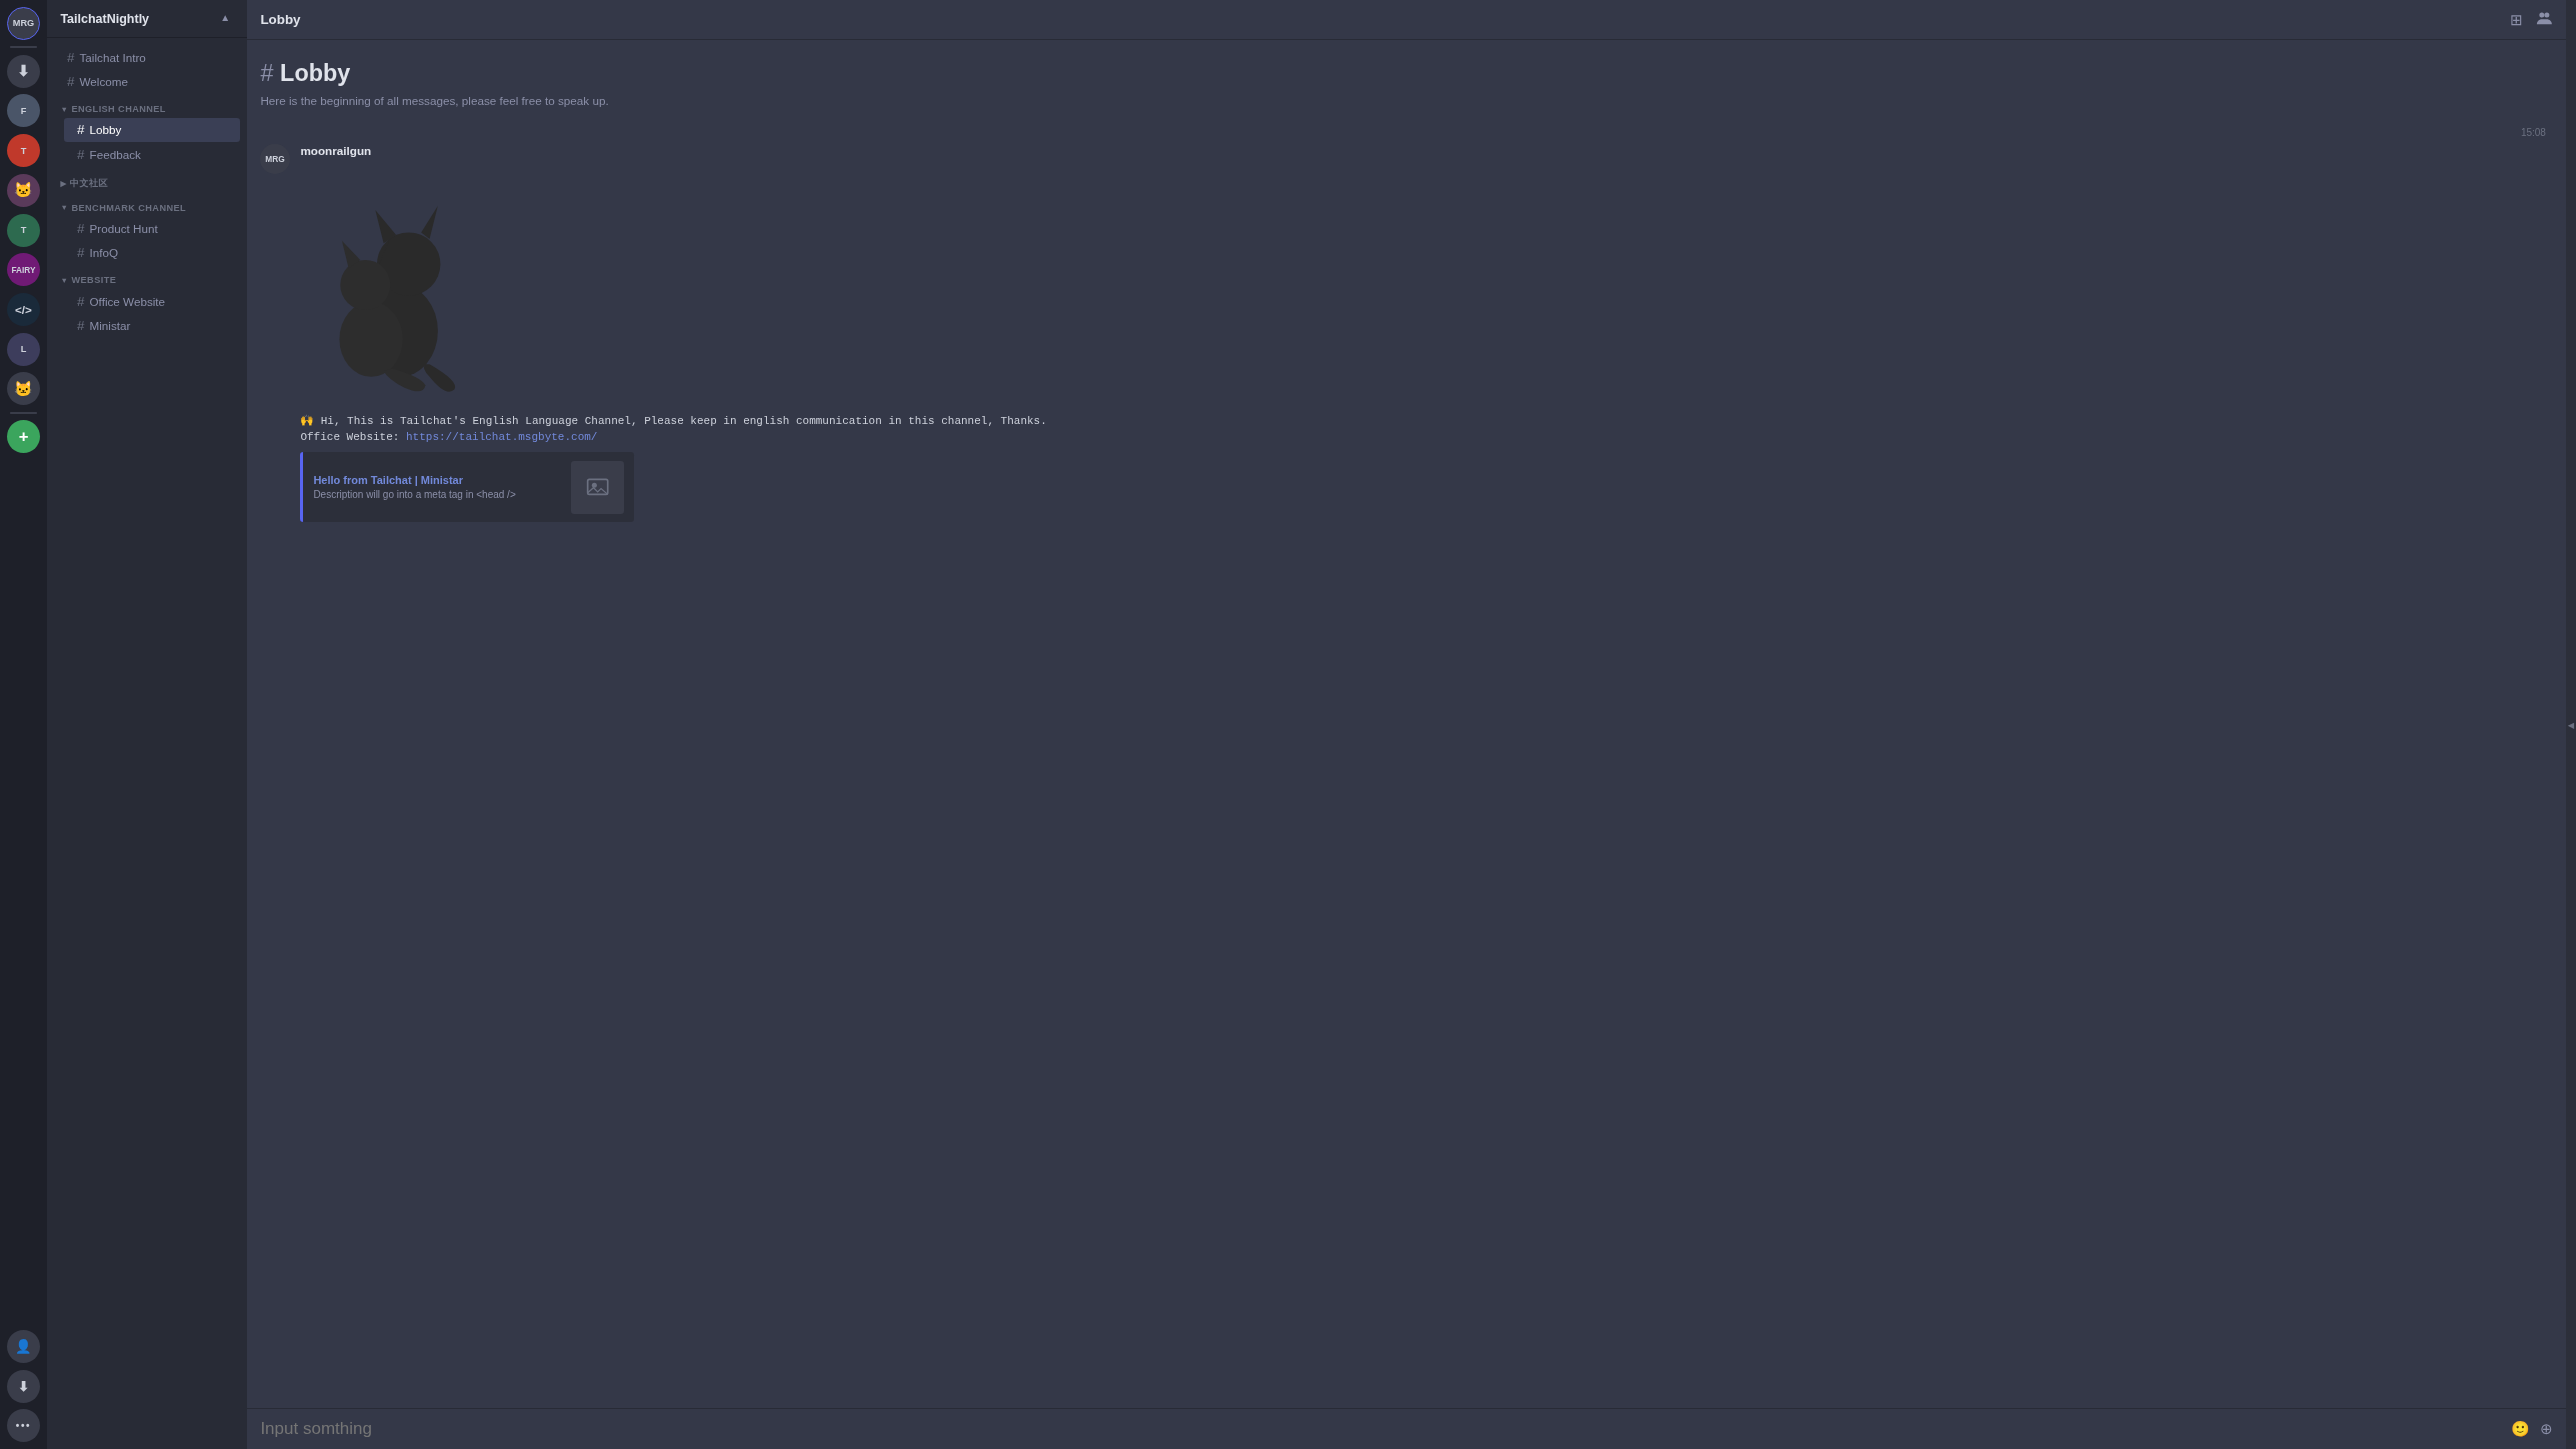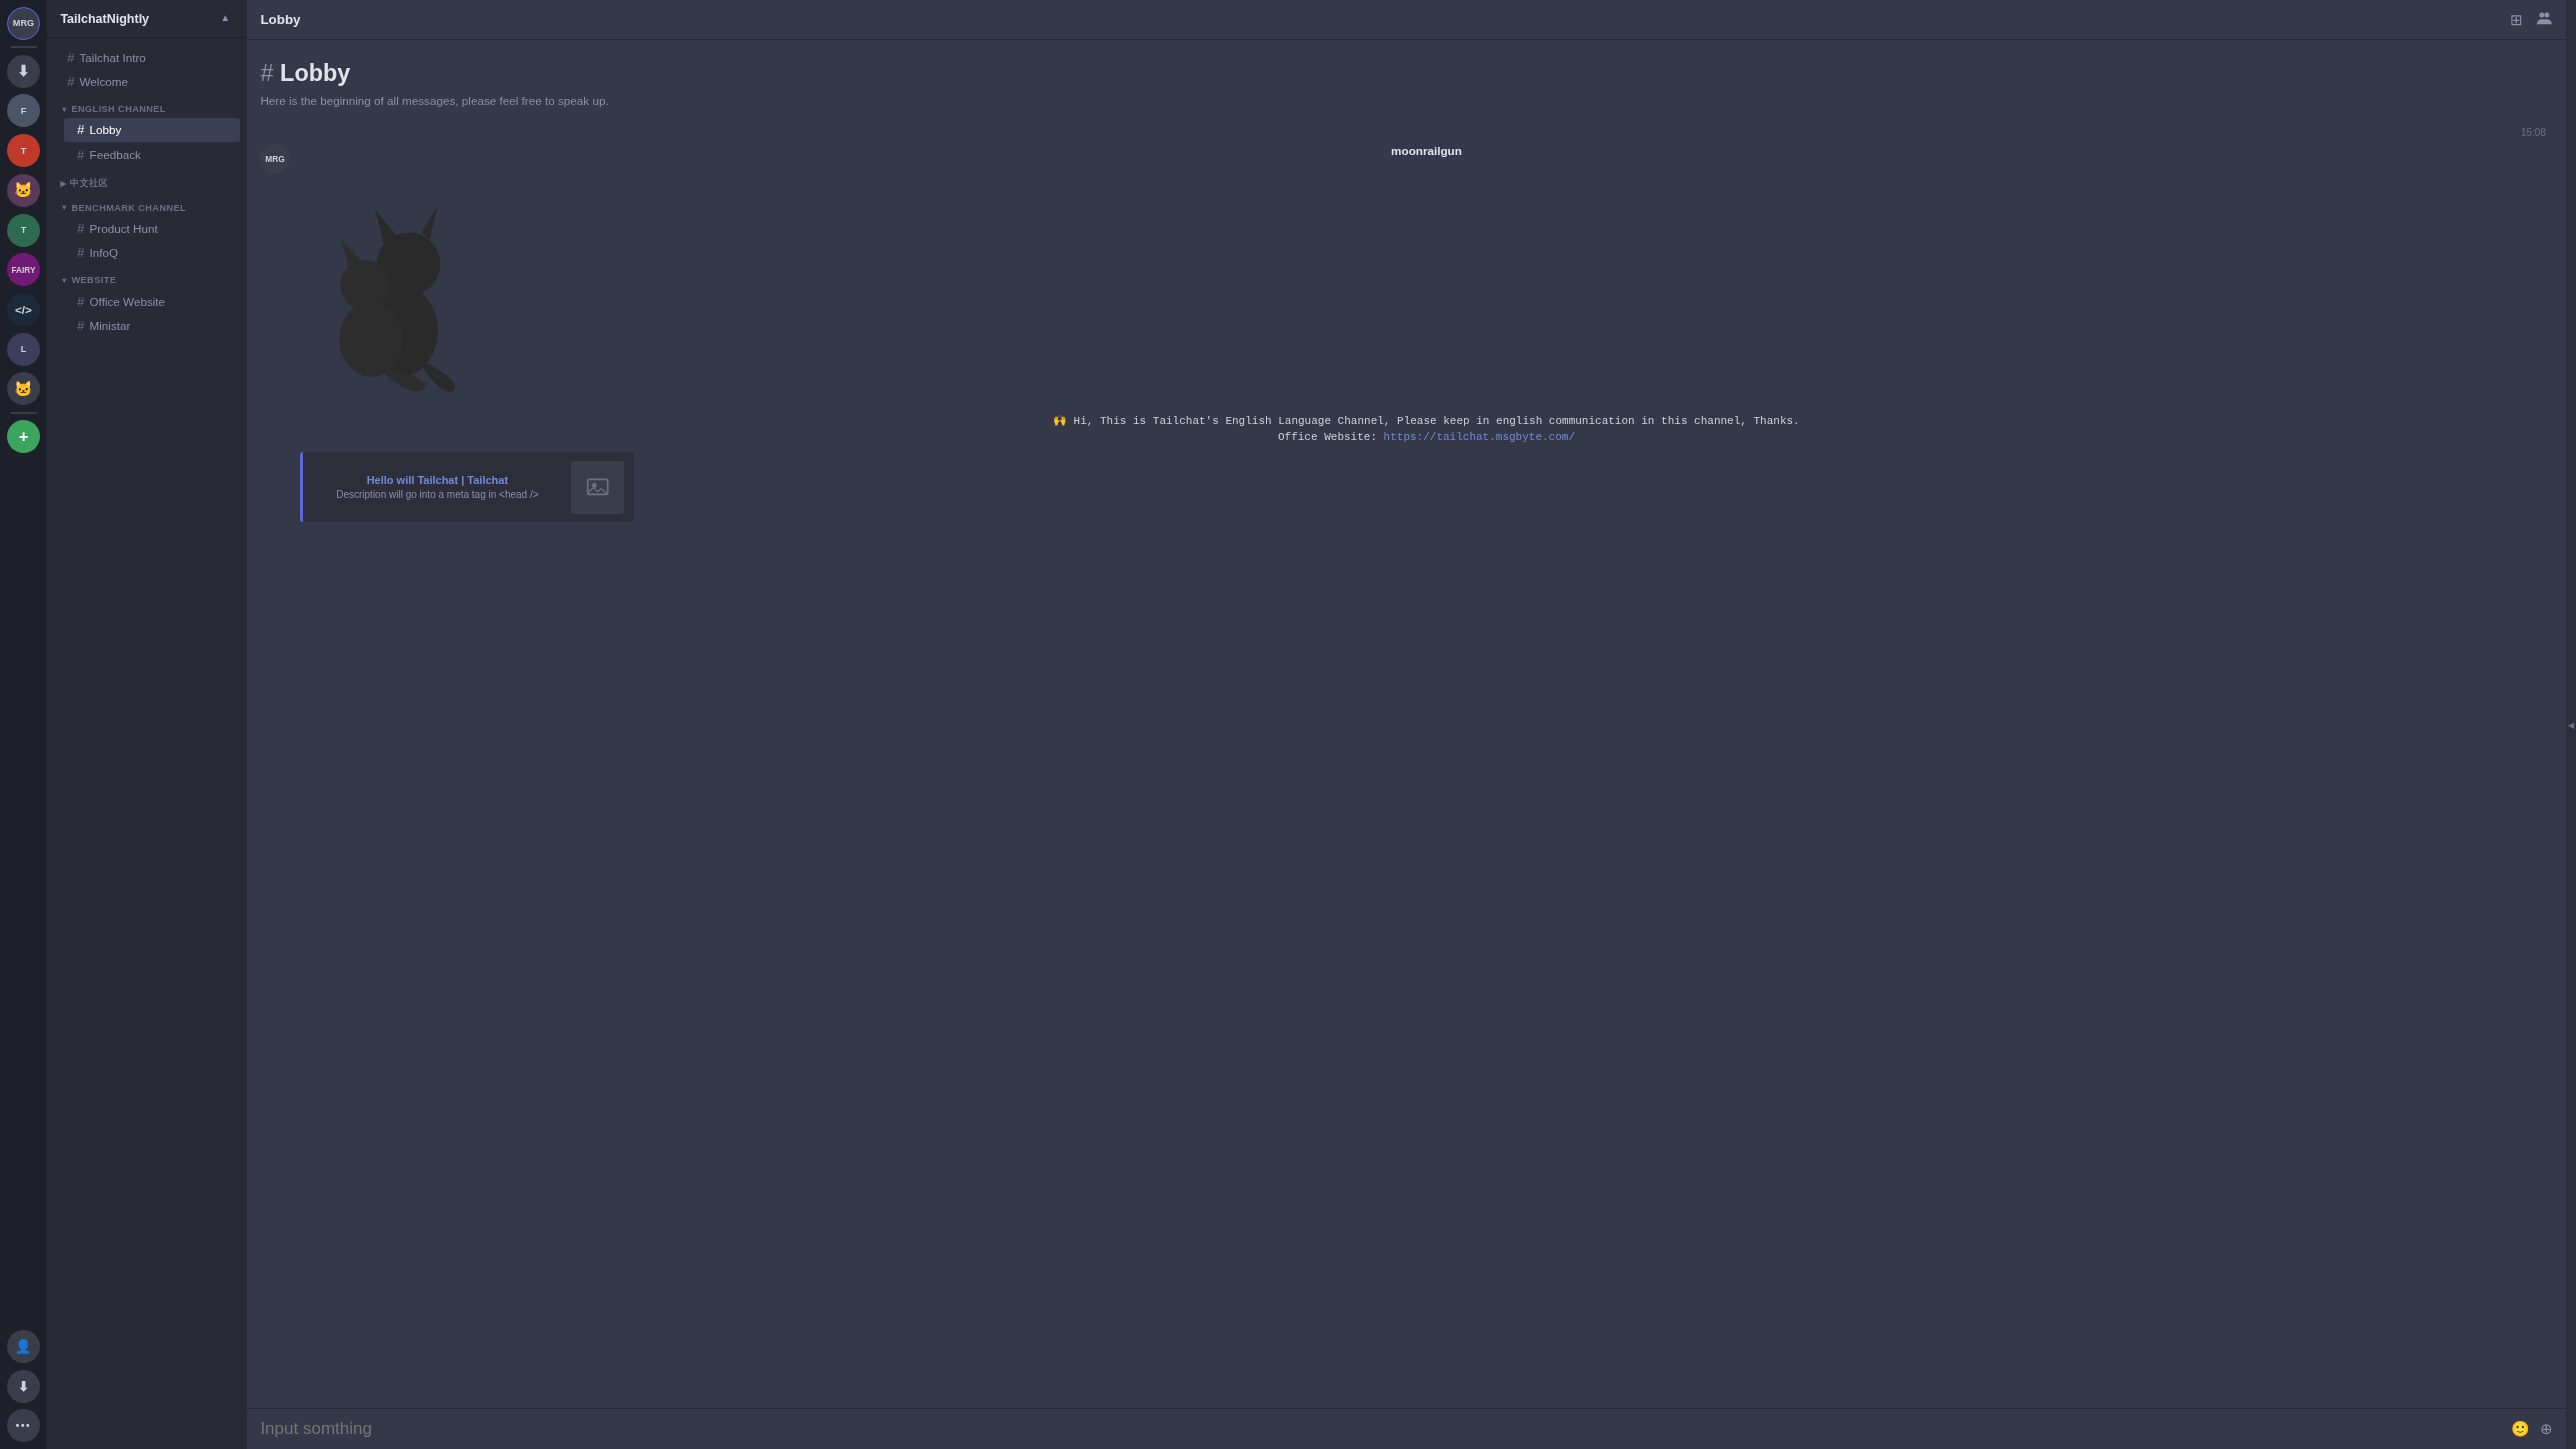--- a/index.html
+++ b/index.html
@@ -206,21 +206,20 @@
       display: flex;
       align-items: center;
       justify-content: center;
       font-size: 9.2px;
       font-weight: 700;
       color: #cdd1db;
       overflow: hidden;
     }
     .message-content {
       flex: 1;
-      text-align: center;
     }
     .message-author {
       font-weight: 600;
       color: #e0e3eb;
       font-size: 11.7px;
       margin-bottom: 3.3px;
     }
     .message-text {
       color: #cdd1db;
       font-size: 11px;
@@ -479,21 +478,21 @@
           </svg>
         </div>
         <div class="message-text">
           <span>🙌  Hi, This is Tailchat's English Language Channel, Please keep in english communication in this channel, Thanks.</span>
           <br>
           <span>Office Website: <a href="#">https://tailchat.msgbyte.com/</a></span>
         </div>
 
         <div class="link-preview">
           <div class="link-preview-text">
-            <div class="link-preview-title">Hello will Tailchat | Tailchat</div>
+            <div class="link-preview-title">Hello from Tailchat | Ministar</div>
             <div class="link-preview-desc">Description will go into a meta tag in &lt;head /&gt;</div>
           </div>
           <div class="link-preview-img">
             <svg width="23.4" height="23.4" viewBox="0 0 28 28" fill="#6b7080">
               <rect x="2" y="4" width="24" height="18" rx="2" stroke="#6b7080" stroke-width="2" fill="none"></rect>
               <circle cx="10" cy="11" r="3"></circle>
               <path d="M2 20 l7-6 5 5 4-4 8 7" stroke="#6b7080" stroke-width="1.5" fill="none"></path>
             </svg>
           </div>
         </div>

